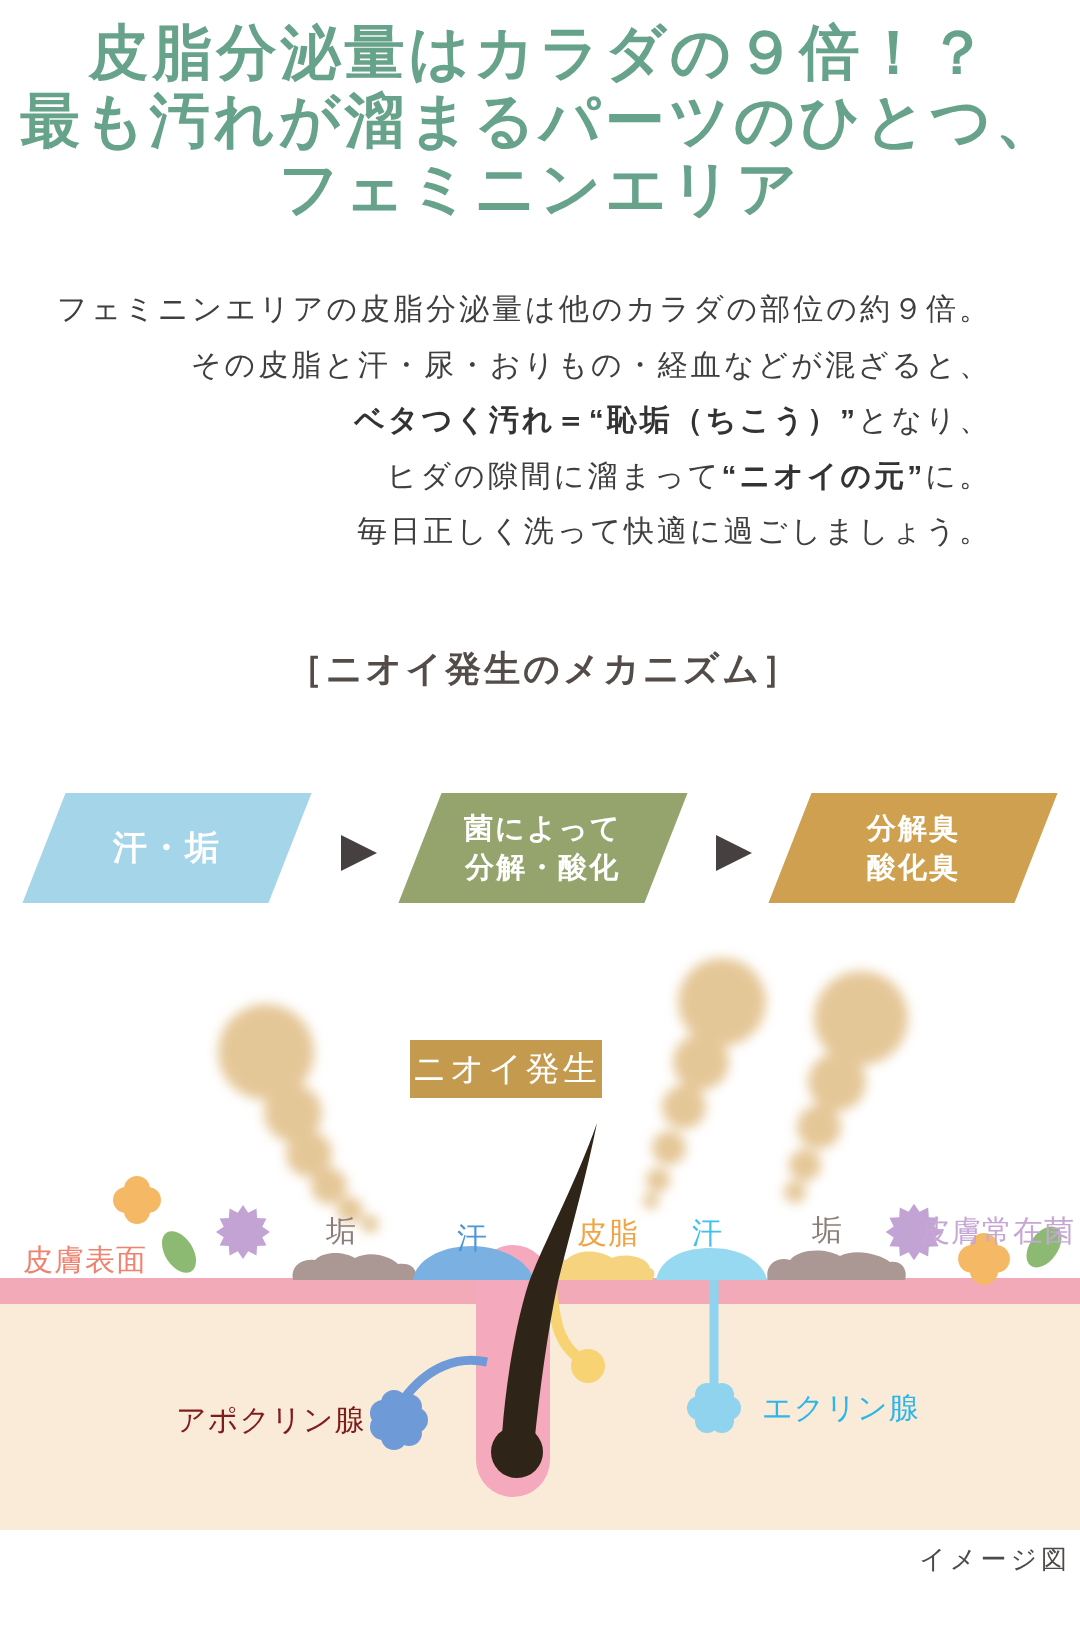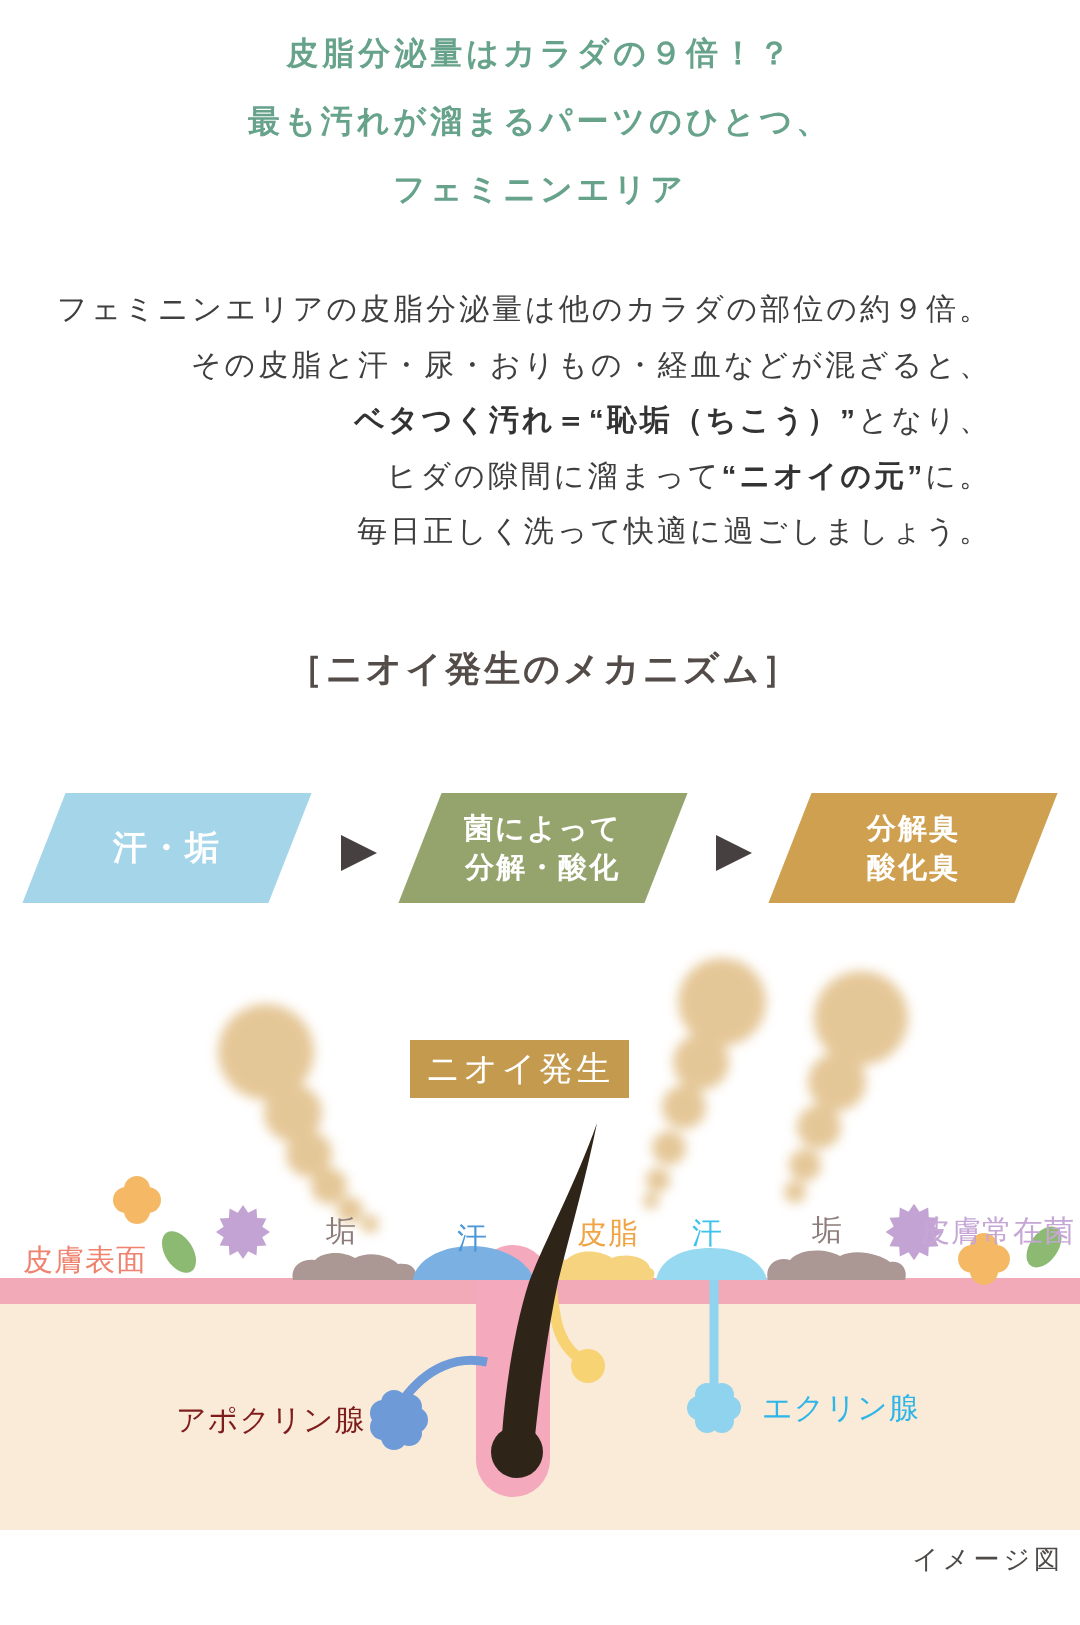--- a/index.html
+++ b/index.html
@@ -3,21 +3,21 @@
 <meta charset="utf-8">
 <style>
   html,body{margin:0;padding:0;background:#ffffff;}
   *{box-sizing:border-box;}
   .page{
     position:relative;width:1080px;height:1625px;background:#ffffff;overflow:hidden;
     font-family:"Liberation Sans","DejaVu Sans",sans-serif;
   }
   
   .headline{position:absolute;top:19px;left:0;width:1080px;text-align:center;
-    color:#67a28b;font-size:32px;font-weight:700;line-height:68px;letter-spacing:4px;}
+    color:#67a28b;font-size:60px;font-weight:700;line-height:68px;letter-spacing:4px;}
   
   .intro{position:absolute;top:281px;left:0;width:992px;text-align:right;
     color:#3f3f3f;font-size:30px;line-height:55.5px;letter-spacing:3px;}
   .intro .b{font-weight:700;color:#333333;}
   
   .mech-title{position:absolute;top:648px;left:4px;width:1080px;text-align:center;
     color:#534c49;font-size:36px;font-weight:700;letter-spacing:3px;line-height:42px;}
   
   .flow{position:absolute;top:790px;left:0;width:1080px;height:118px;}
   .step{position:absolute;top:3px;width:246px;height:110px;transform:skewX(-21.4deg);
@@ -38,24 +38,24 @@
   .ilabel{position:absolute;font-size:30px;letter-spacing:1px;white-space:nowrap;z-index:3;}
   .lbl-skin-surface{left:12px;top:310px;color:#ef8370;margin-left:11px;}
   .lbl-dirt-left{left:326px;top:281px;color:#8d7d7a;}
   .lbl-sweat-left{left:457px;top:288px;color:#4c97d7;}
   .lbl-sebum{left:577px;top:283px;color:#f0a445;}
   .lbl-sweat-right{left:692px;top:283px;color:#3fc2ea;}
   .lbl-dirt-right{left:812px;top:280px;color:#8d7d7a;}
   .lbl-skin-flora{left:920px;top:233px;color:#c6a6d5;margin-top:48px;}
   .lbl-apocrine{left:176px;top:470px;color:#4a90d2;}
   .lbl-eccrine{left:762px;top:458px;color:#2eb6e8;}
-  .odor-badge{position:absolute;left:410px;top:110px;width:219px;height:58px;z-index:3;
+  .odor-badge{position:absolute;left:410px;top:110px;width:192px;height:58px;z-index:3;
     background:#c49a4f;color:#ffffff;font-size:34px;letter-spacing:3px;
     display:flex;align-items:center;justify-content:center;}
-  .caption{position:absolute;right:16px;top:612px;color:#4e4a47;font-size:26px;letter-spacing:4px;z-index:3;}
+  .caption{position:absolute;right:9px;top:612px;color:#4e4a47;font-size:26px;letter-spacing:4px;z-index:3;}
 </style>
 </head>
 <body>
 
 <div class="page">
 
   <div class="headline" style="color: rgb(103, 162, 139);">
     <div>皮脂分泌量はカラダの９倍！？</div>
     <div>最も汚れが溜まるパーツのひとつ、</div>
     <div>フェミニンエリア</div>

